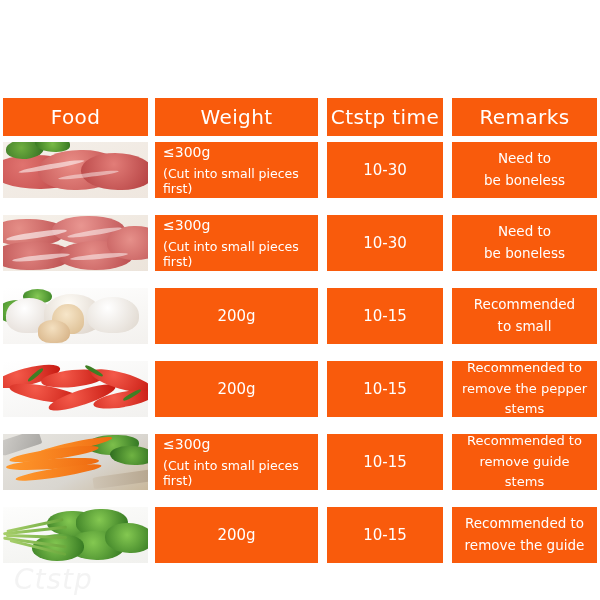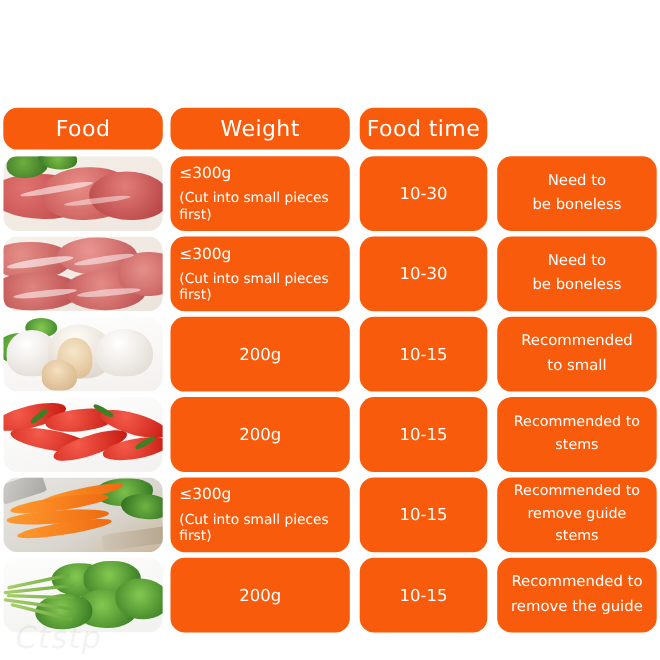--- a/index.html
+++ b/index.html
@@ -50,42 +50,41 @@
     margin-bottom: 5px;
   }
 
   .cell {
     background: #f95b0c;
     color: #ffffff;
     box-sizing: border-box;
     display: flex;
     flex-direction: column;
     justify-content: center;
-    border-radius: 13px;
   }
 
   
   .col-food    { width: 145px; margin-right: 7px; }
   .col-weight  { width: 163px; margin-right: 9px; }
   .col-break   { width: 116px; margin-right: 9px; }
   .col-remarks { width: 145px; }
 
   
   .header-row .cell {
     height: 38px;
     align-items: center;
     justify-content: center;
     font-size: 20px;
     letter-spacing: 0.4px;
   }
   .header-row { margin-bottom: 6px; }
 
   
   .data-row { height: 68px; }
-  .data-row .cell { height: 68px; }
+  .data-row .cell { height: 56px; }
 
   .cell-break,
   .cell-remarks,
   .cell-weight {
     align-items: center;
     text-align: center;
   }
 
   .cell-break  { font-size: 15px; }
   .cell-remarks{ font-size: 13.5px; line-height: 1.62; padding: 0 6px; }
@@ -224,21 +223,22 @@
 <body>
 
 <div class="page">
 
 
   <div class="table">
 
     <div class="row header-row">
       <div class="cell col-food">Food</div>
       <div class="cell col-weight">Weight</div>
-      <div class="cell col-break">Food time</div>
+      <div class="cell col-break">Ctstp time</div>
+      <div class="cell col-remarks">Remarks</div>
     </div>
 
     <div class="row data-row">
       <div class="cell col-food cell-food">
         <div class="photo ph-beef">
           <div class="blob b1"></div>
             <div class="blob b2"></div>
             <div class="blob b3"></div>
           <div class="blob g1"></div>
             <div class="blob g2"></div>
@@ -320,20 +320,21 @@
             <div class="blob s s3"></div>
         </div>
       </div>
       <div class="cell col-weight cell-weight">
         <span class="w-main">200g</span>
 
       </div>
       <div class="cell col-break cell-break">10-15</div>
       <div class="cell col-remarks cell-remarks three-line">
           <span style="display:block">Recommended to</span>
+          <span style="display:block">remove the pepper</span>
           <span style="display:block">stems</span>
         </div>
     </div>
 
     <div class="row data-row">
       <div class="cell col-food cell-food">
         <div class="photo ph-carrot">
           <div class="blob m1"></div>
             <div class="blob m2"></div>
           <div class="blob g1"></div>

